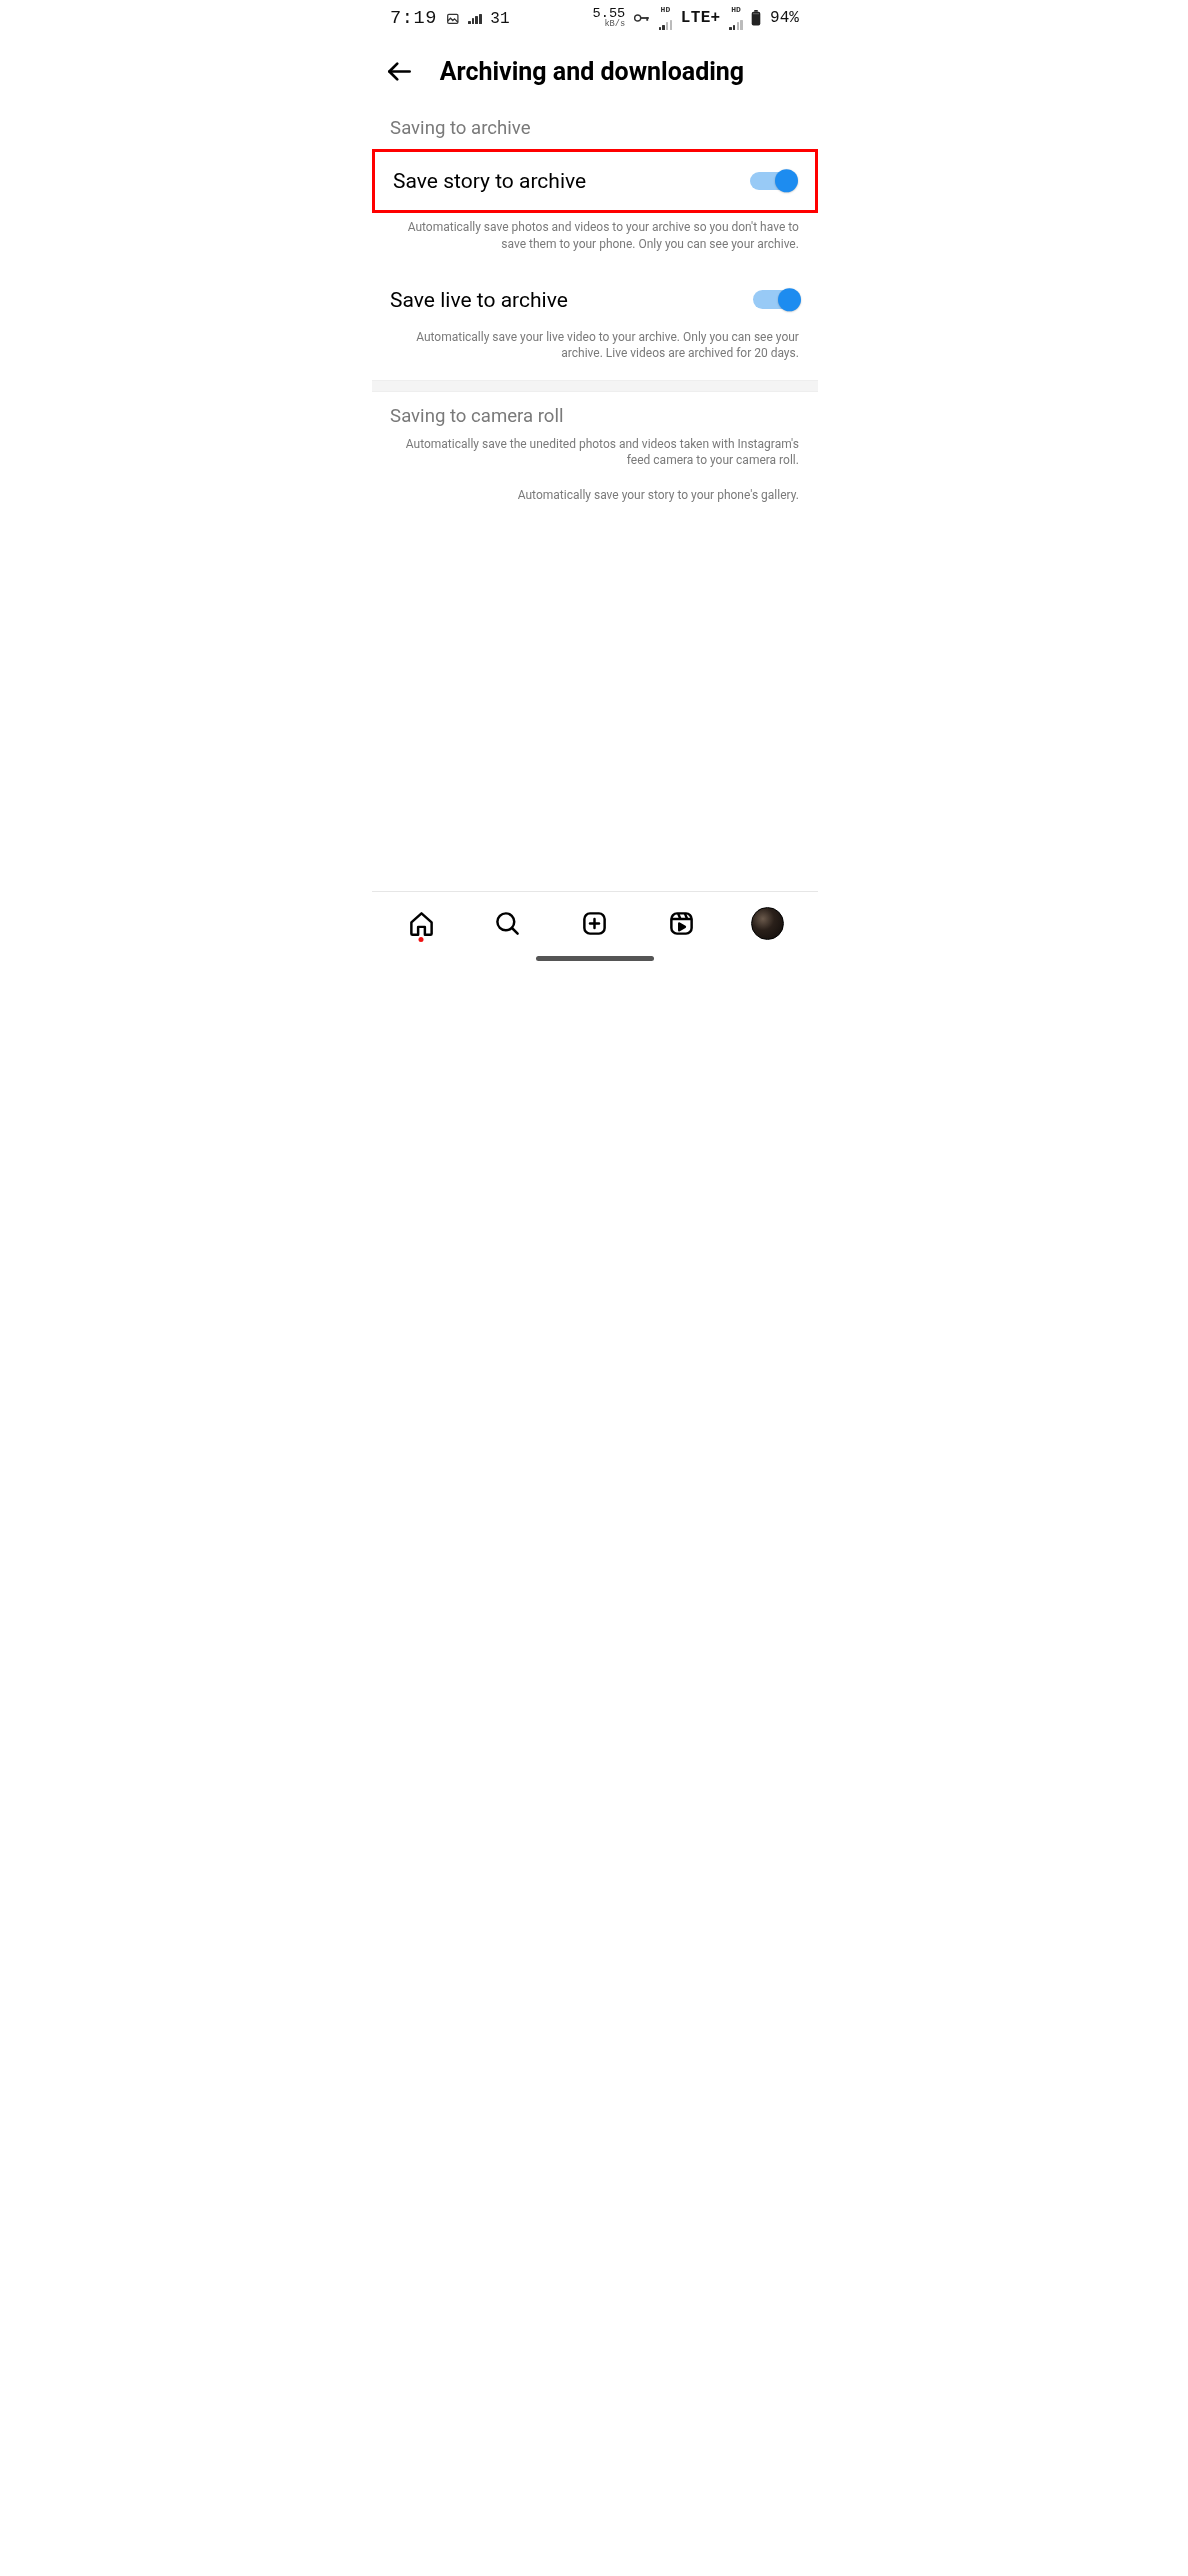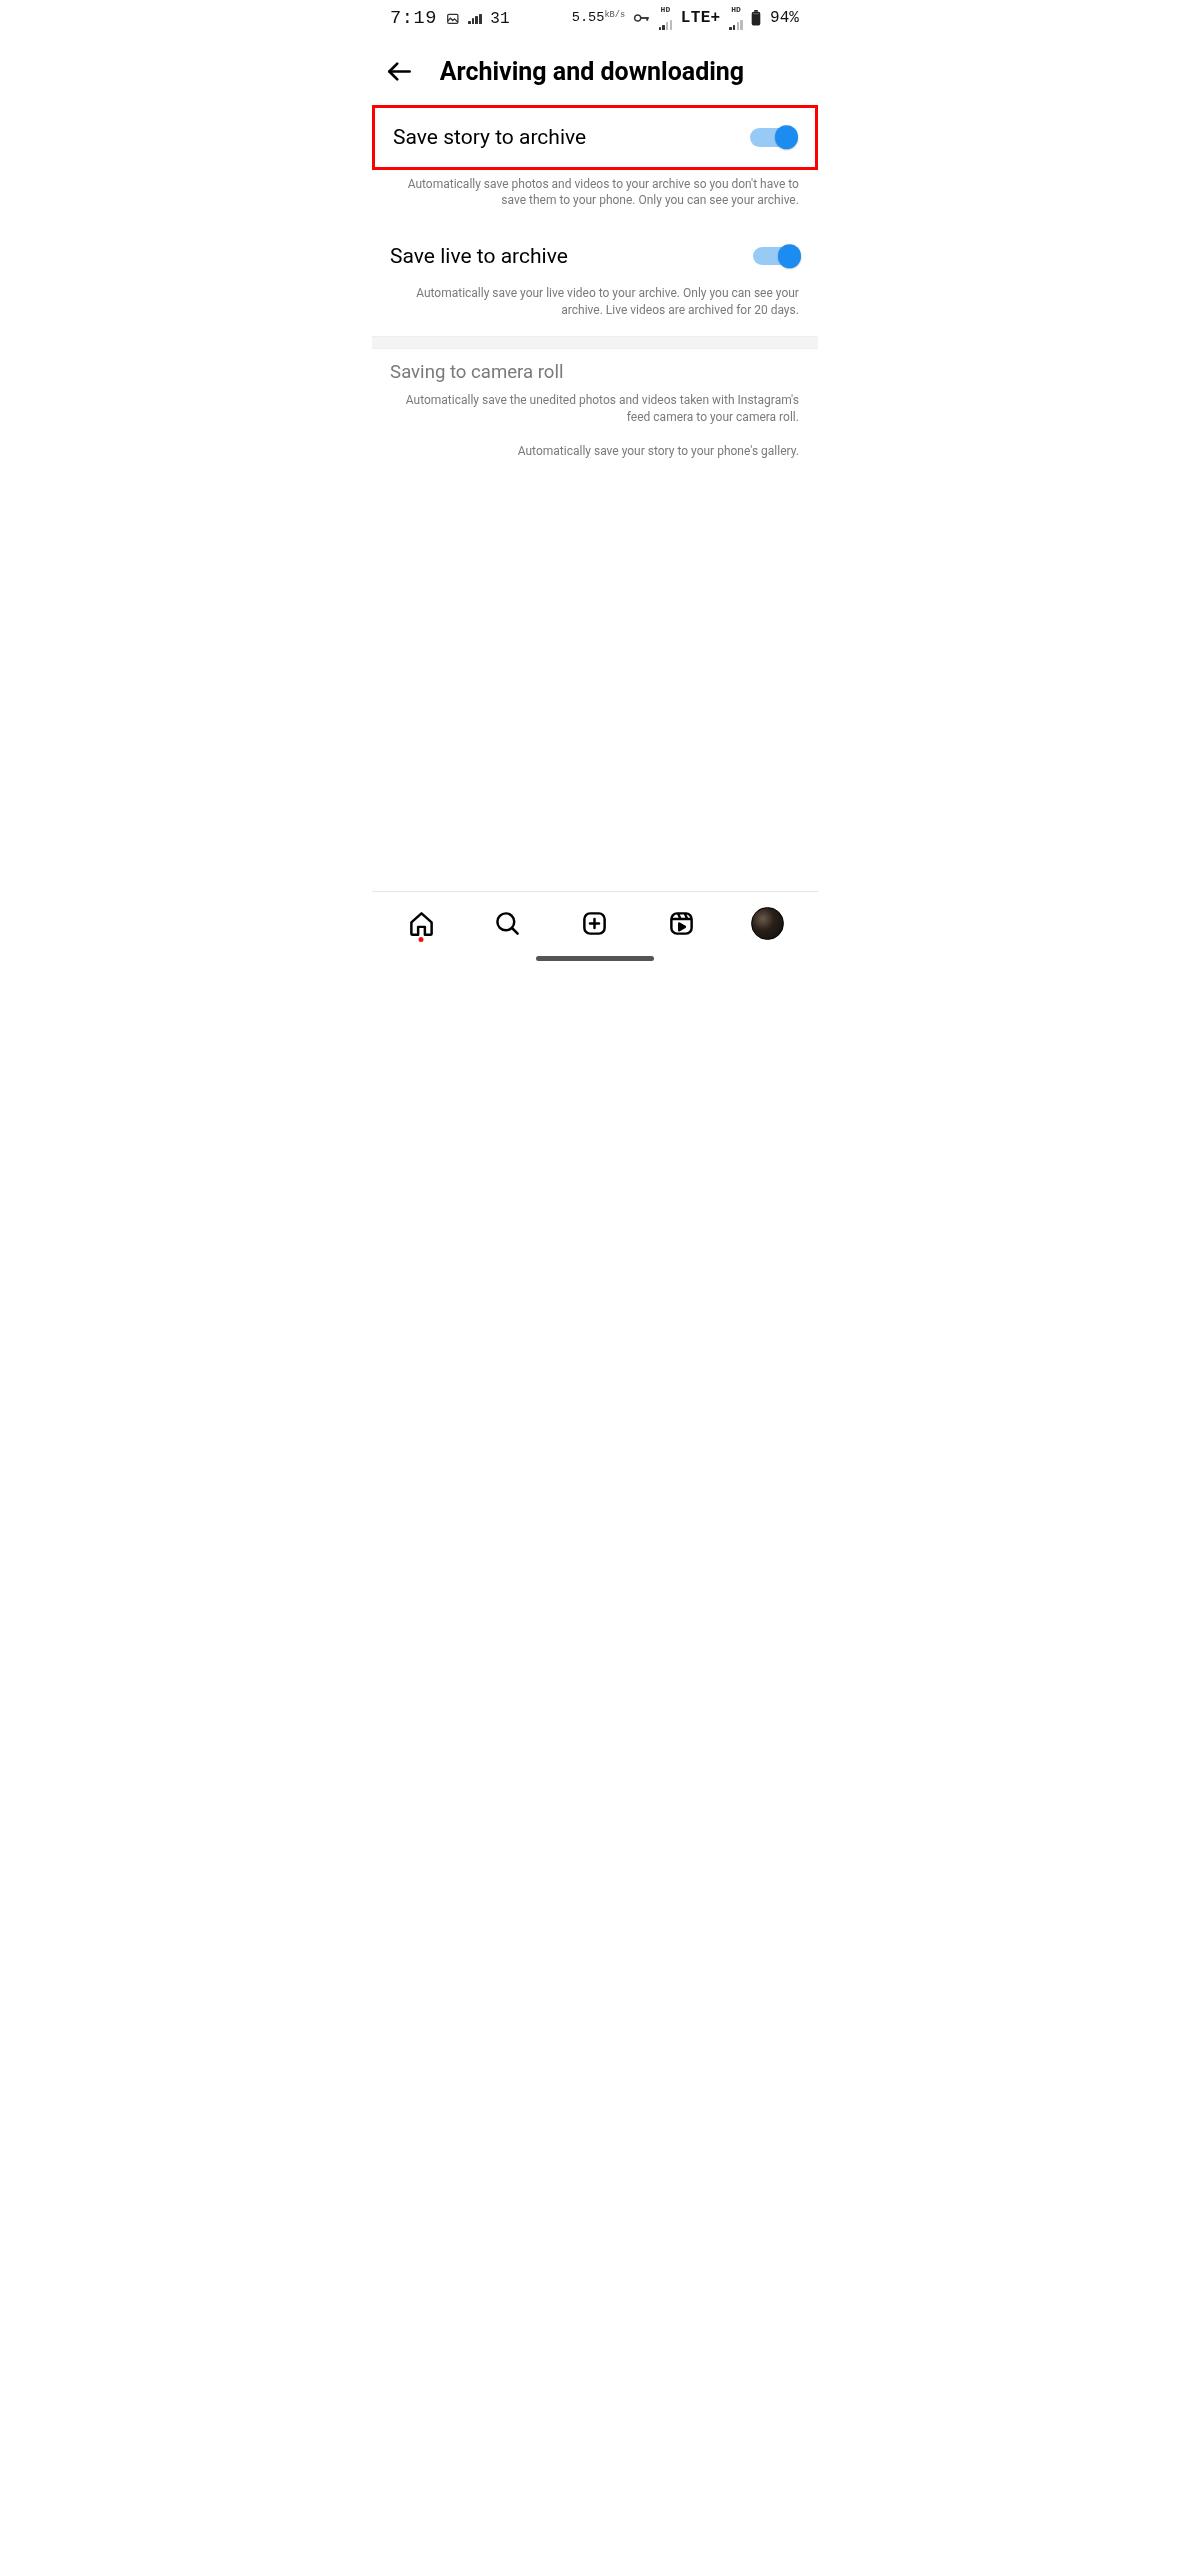--- a/index.html
+++ b/index.html
@@ -24,21 +24,21 @@
     display: flex;
     align-items: center;
     justify-content: space-between;
     font-size: 16px;
     font-weight: 500;
     color: #111;
   }
   .status-left, .status-right { display: flex; align-items: center; gap: 8.7px; font-family: Liberation Mono, monospace; }
   .status-left .clock { font-size: 18.6px; font-weight: 500; letter-spacing: 0.6px;}
   .mini-icon { display: inline-flex; align-items: center; justify-content: center; }
-  .kbs-wrap { display:flex; flex-direction:row; line-height:0.9;}
+  .kbs-wrap { display:flex; flex-direction:column; align-items:flex-end; line-height:0.9;}
   .kbs-top { font-size:13.6px; font-weight:500;}
   .kbs-bot { font-size:8.7px; color:#555;}
   .lte { font-size:16px; font-weight:600; letter-spacing:0.3px;}
   .batt-pct { font-size:16px; font-weight:500;}
   .hd-wrap { display:flex; flex-direction:column; align-items:center; line-height:0.8;gap:6px;}
   .hd-lbl { font-size:8px; font-weight:600; color:#333;}
   .sig-bars { display:flex; align-items:flex-end; gap:1.2px; height:11px;}
   .sig-bars span { width:2.5px; background:#333; border-radius:0.6px;}
   .sig-bars span:nth-child(1){height:3.1px;}
   .sig-bars span:nth-child(2){height:5.6px;}
@@ -222,20 +222,21 @@
   <div class="header">
     <div class="back-btn">
       <svg width="27" height="27" viewBox="0 0 24 24" fill="none" stroke="#000" stroke-width="2.4" stroke-linecap="round" stroke-linejoin="round">
         <line x1="21" y1="12" x2="3" y2="12"></line>
         <polyline points="10 5 3 12 10 19"></polyline>
       </svg>
     </div>
     <div class="header-title">Archiving and downloading</div>
   </div>
 
+  <div class="section-label">Saving to archive</div>
 
   <div class="highlight-box">
     <div class="setting-row">
       <span class="setting-title">Save story to archive</span>
       <div class="toggle on">
           <div class="knob"></div>
         </div>
     </div>
   </div>
   <div class="setting-desc">Automatically save photos and videos to your archive so you don't have to save them to your phone. Only you can see your archive.</div>

